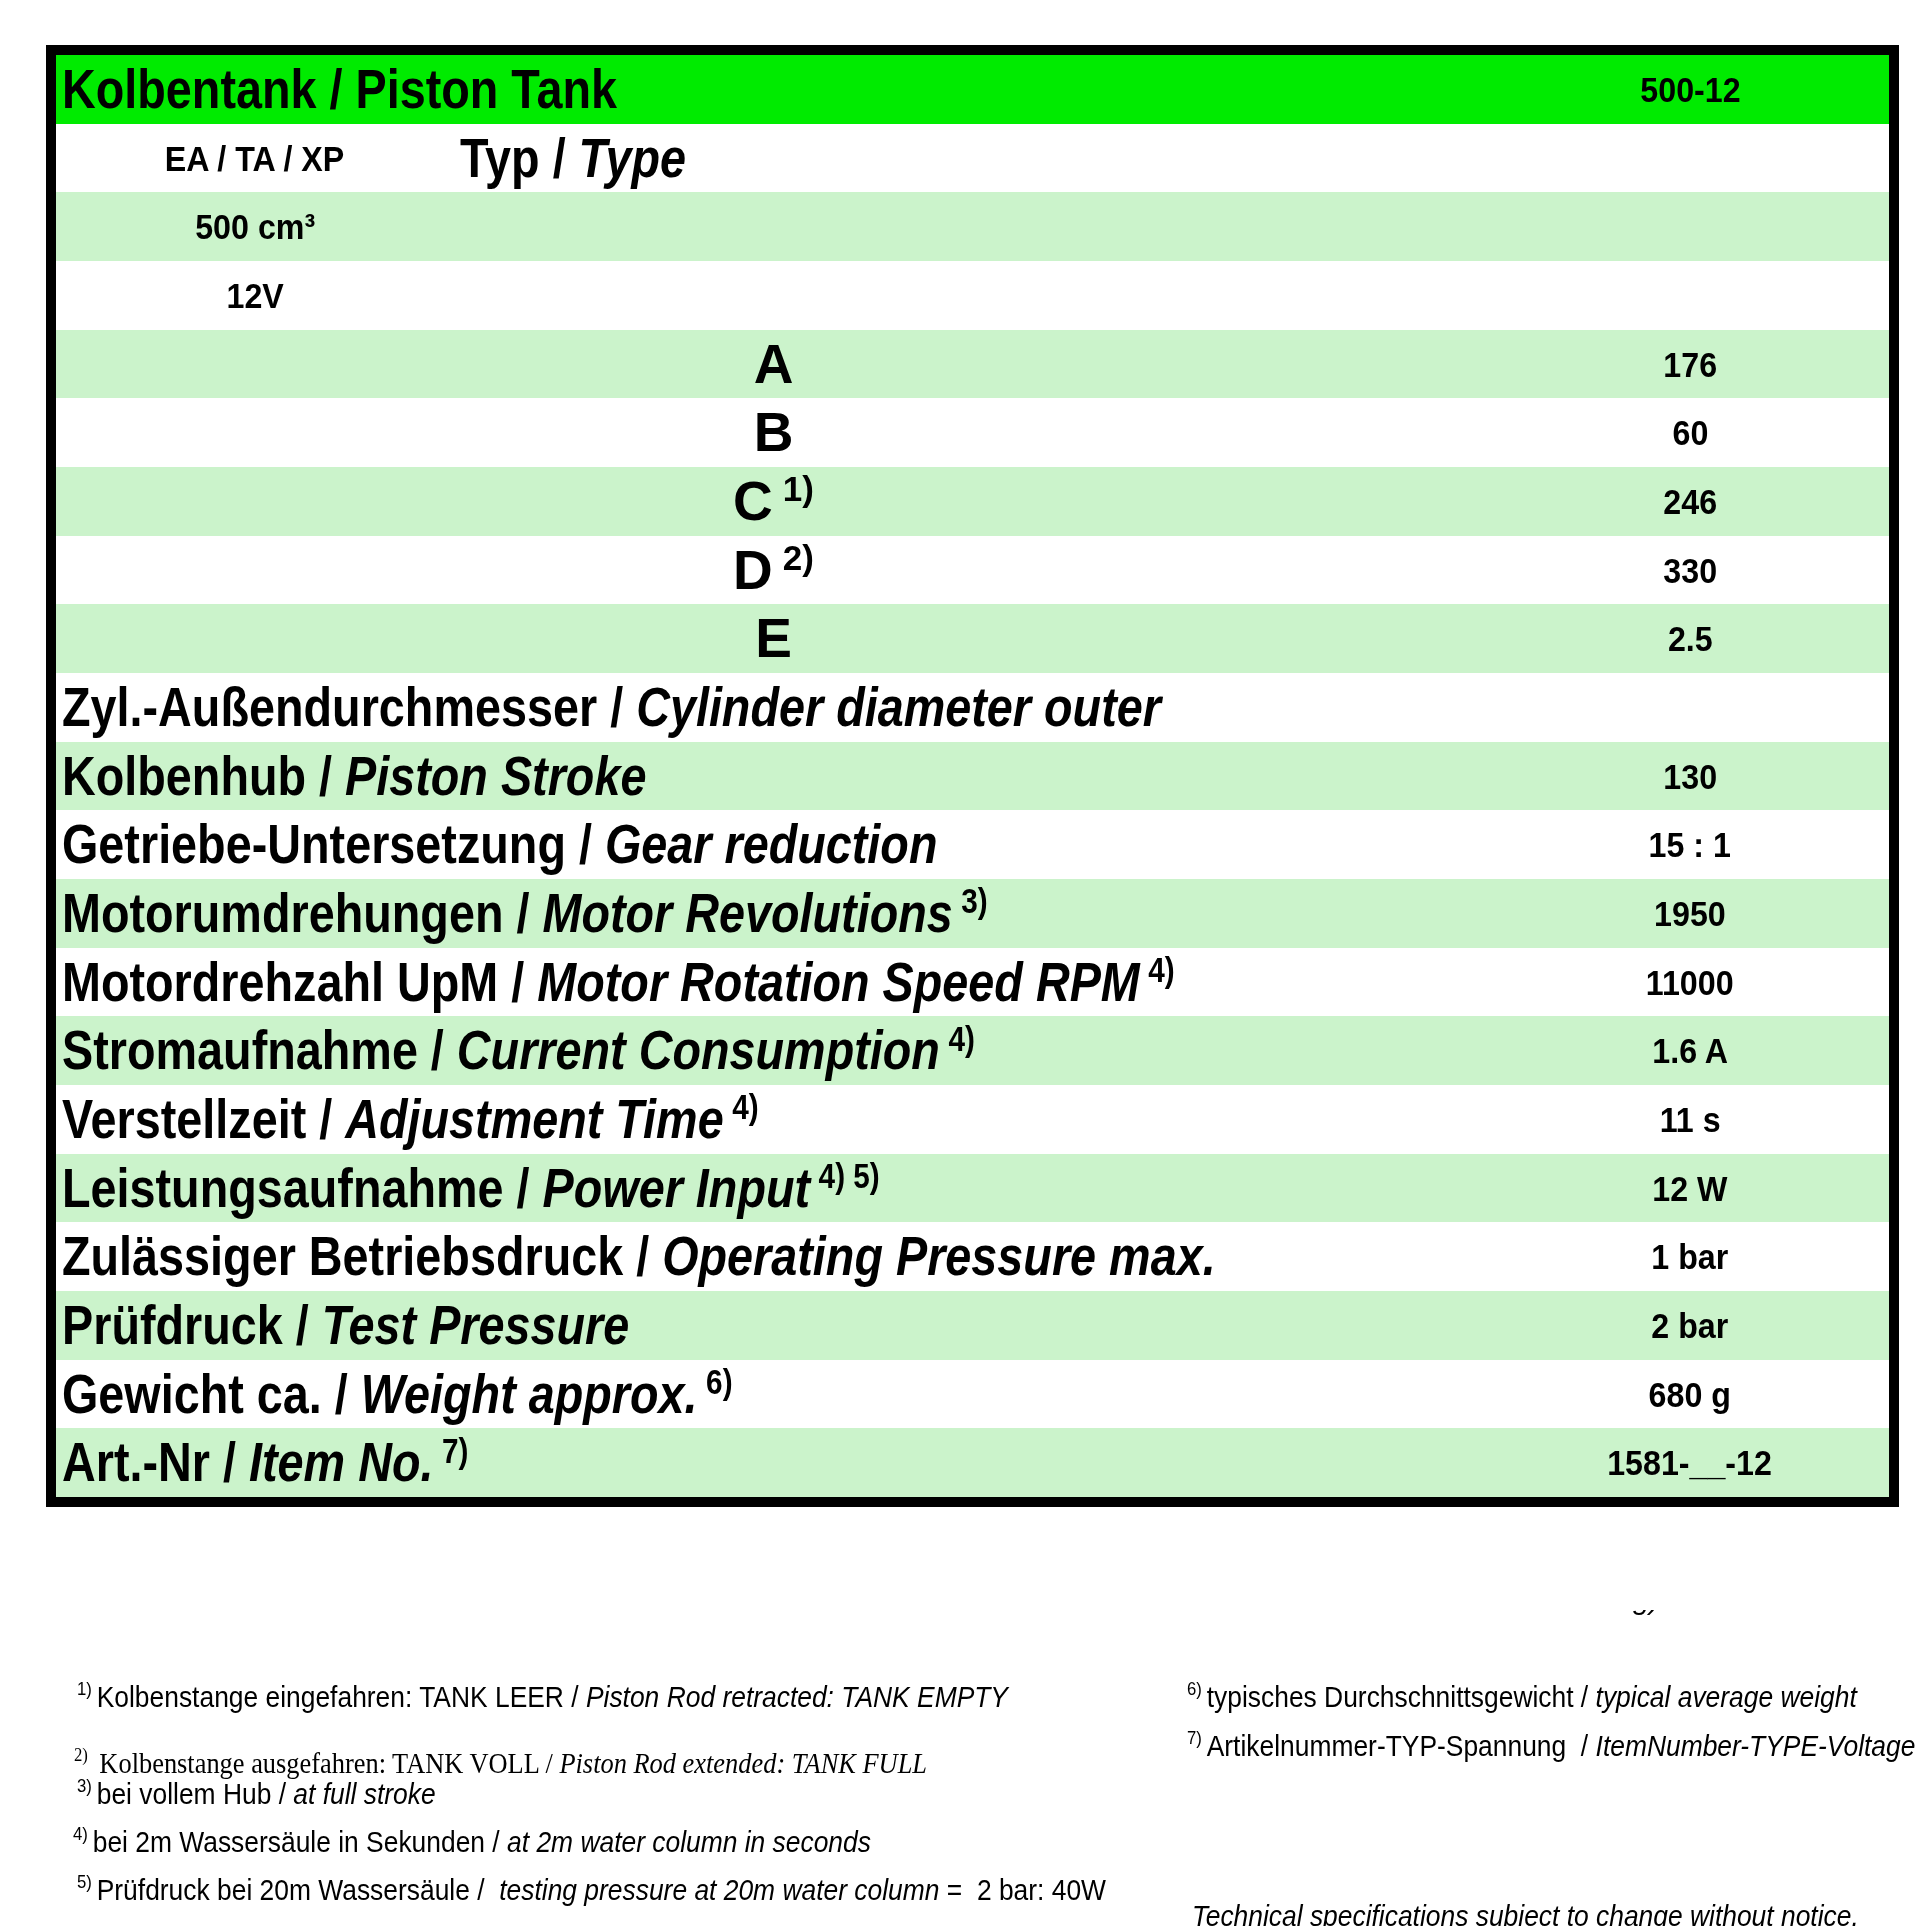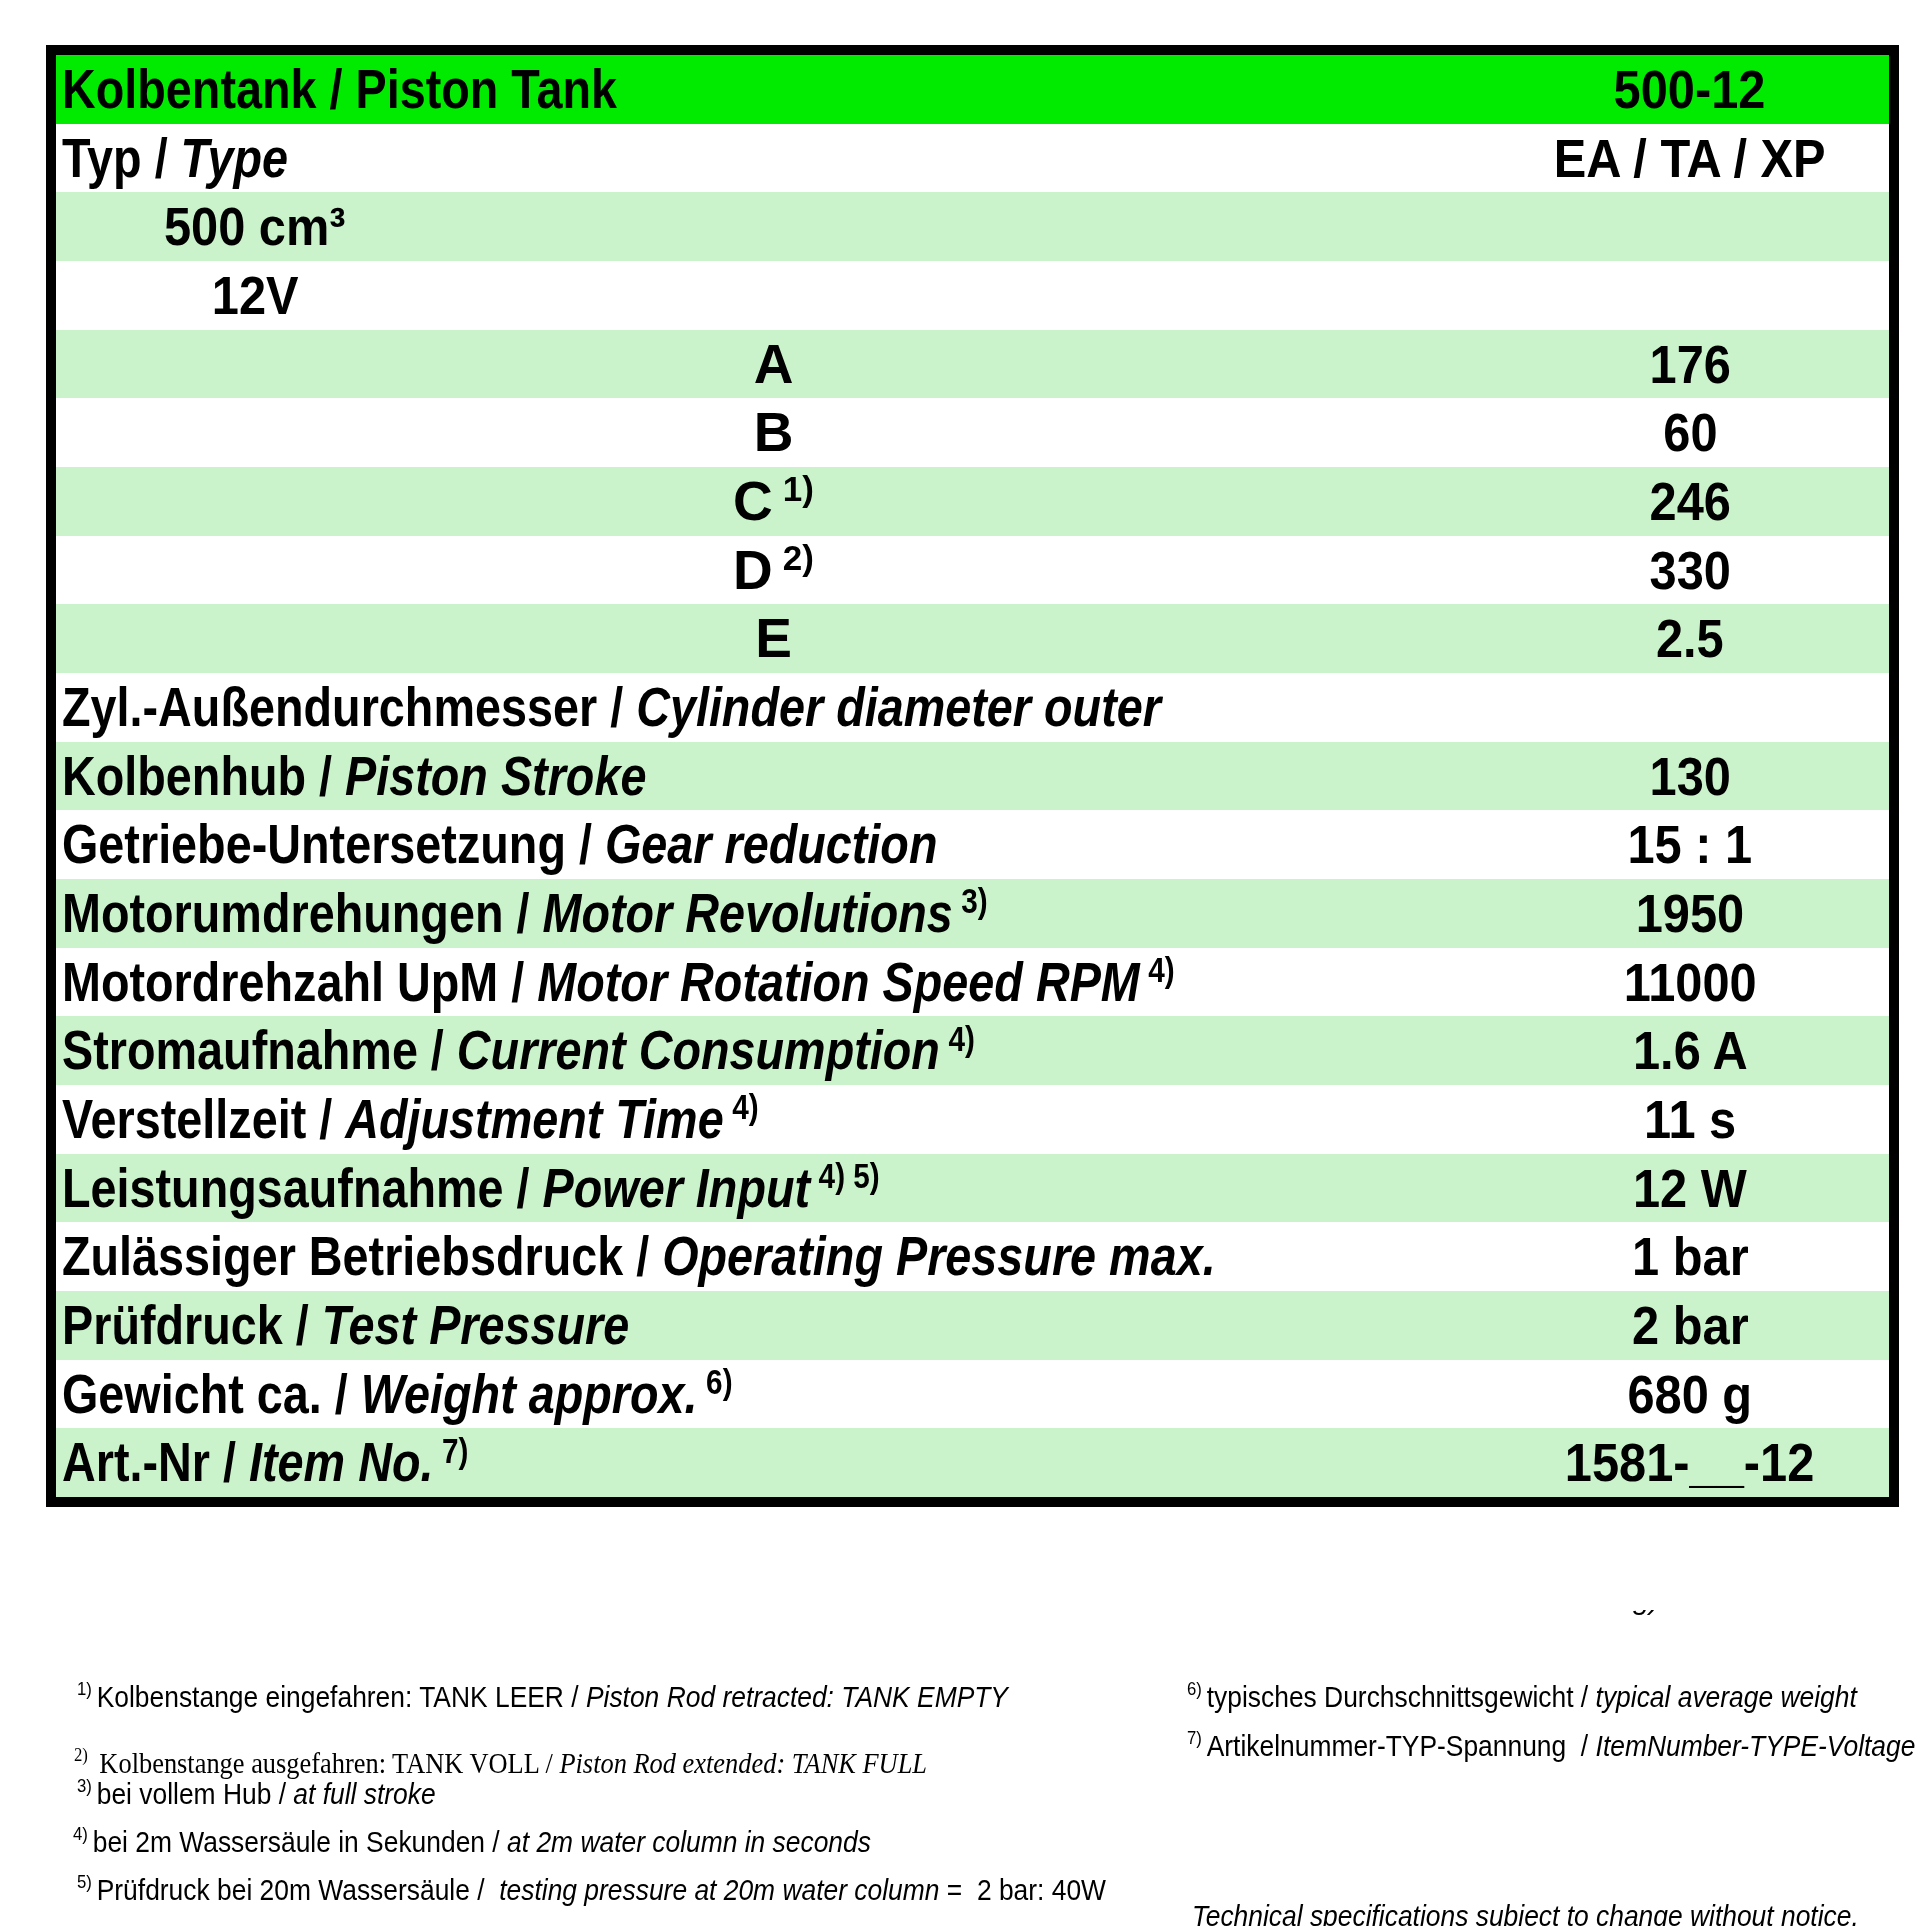--- a/index.html
+++ b/index.html
@@ -12,21 +12,21 @@
     position:absolute;left:46px;top:45px;width:1853px;height:1462px;
     box-sizing:border-box;border:10px solid #000;background:#fff;
     display:flex;flex-direction:column;
   }
   .row{flex:1;display:flex;align-items:center;overflow:visible;}
   .bg-hdr{background:var(--hdr-green,#00EB00);}
   .bg-g{background:var(--row-green,#CBF3CB);}
   .cell{display:flex;align-items:center;overflow:visible;}
   .lab{flex:1;padding-left:6.2px;font-weight:bold;font-size:55px;line-height:1;}
   .lab.letter{justify-content:center;padding-left:0;}
-  .val{width:398px;flex:none;justify-content:center;font-weight:bold;font-size:53px;line-height:1;}
+  .val{width:398px;flex:none;justify-content:center;font-weight:bold;font-size:35px;line-height:1;}
   .cond{display:inline-block;transform:scaleX(0.85);transform-origin:left center;white-space:pre;}
   .letter .cond{transform:none;}
   .condv{display:inline-block;transform:scaleX(0.92);transform-origin:center center;white-space:pre;}
   .en{font-style:italic;}
   .hdr-row .en{font-style:normal;}
   .rsup{font-size:35px;position:relative;top:-18.5px;margin-left:10px;font-style:normal;}
   .rsup:empty{display:none;}
   
   .fn,.notice{position:absolute;font-size:30px;line-height:35px;white-space:pre;}
   .fn .cond,.notice .cond{transform:scaleX(0.88);}
@@ -58,26 +58,26 @@
     <div class="row bg-hdr hdr-row">
       <div class="cell lab">
         <span class="cond"><span class="de">Kolbentank</span><span class="sep"> / </span><span class="en">Piston Tank</span></span>
       </div>
       <div class="cell val">
         <span class="condv">500-12</span>
       </div>
     </div>
 
     <div class="row">
+      <div class="cell val">
+          <span class="condv">EA / TA / XP</span>
+        </div>
       <div class="cell lab">
         <span class="cond"><span class="de">Typ</span><span class="sep"> / </span><span class="en">Type</span></span>
       </div>
-      <div class="cell val">
-          <span class="condv">EA / TA / XP</span>
-        </div>
     </div>
 
     <div class="row bg-g">
       <div class="cell val">
           <span class="condv">500 cm³</span>
         </div>
     </div>
 
     <div class="row">
       <div class="cell val">

